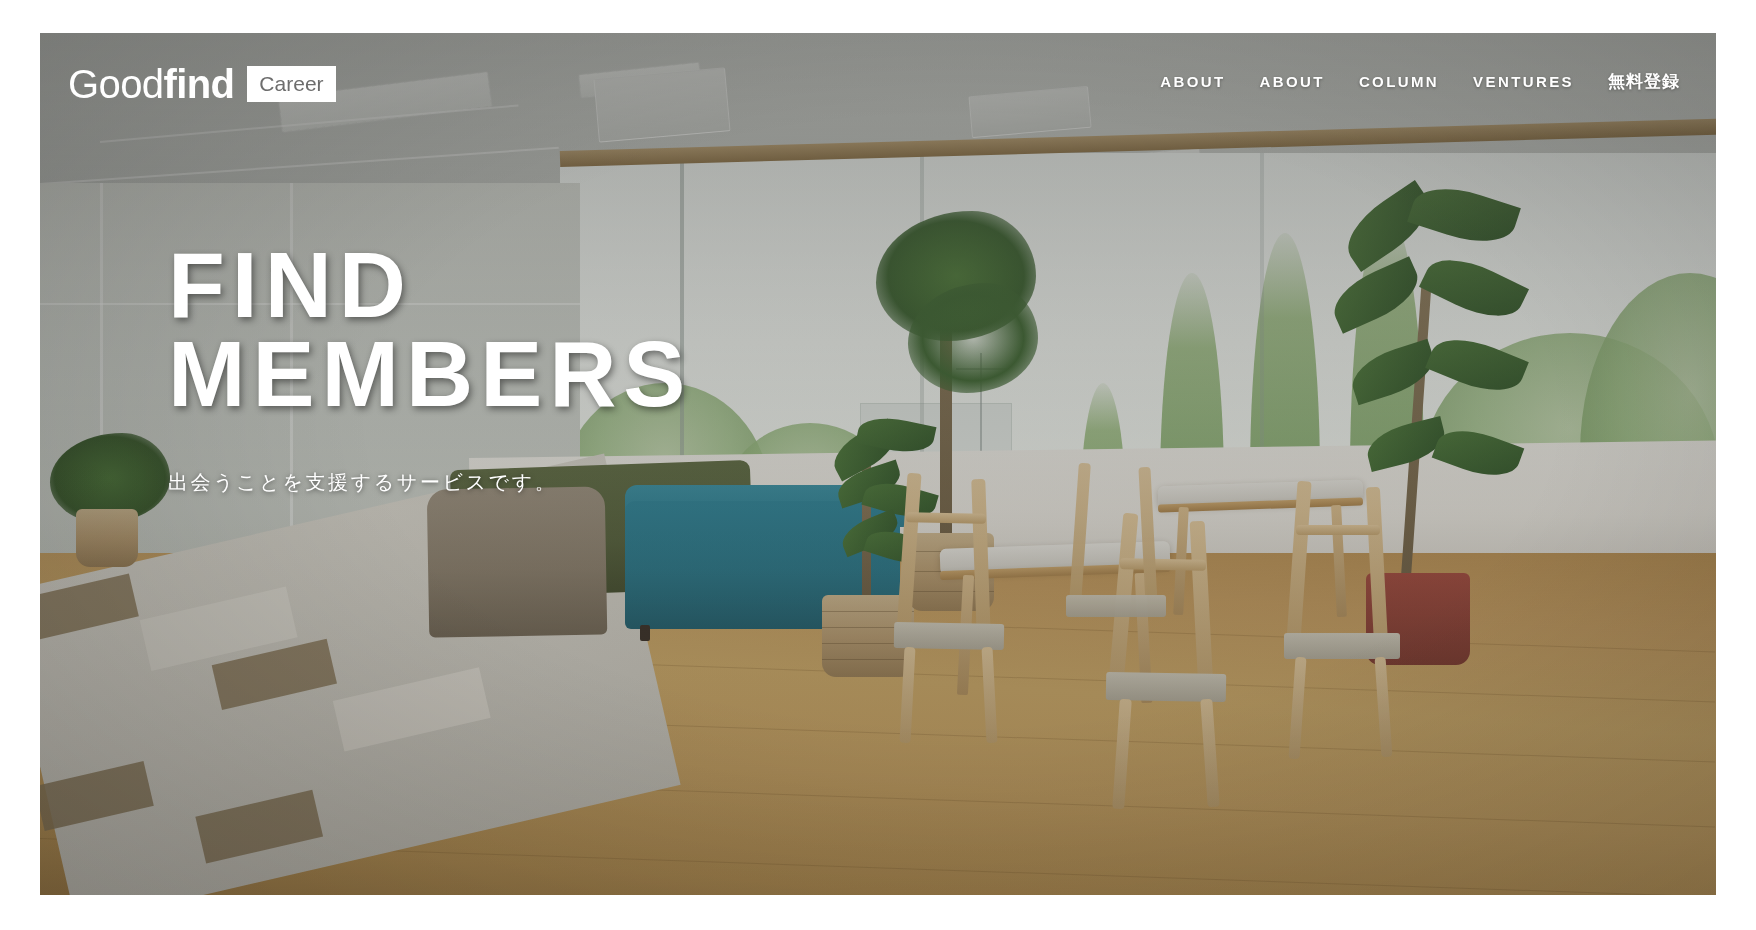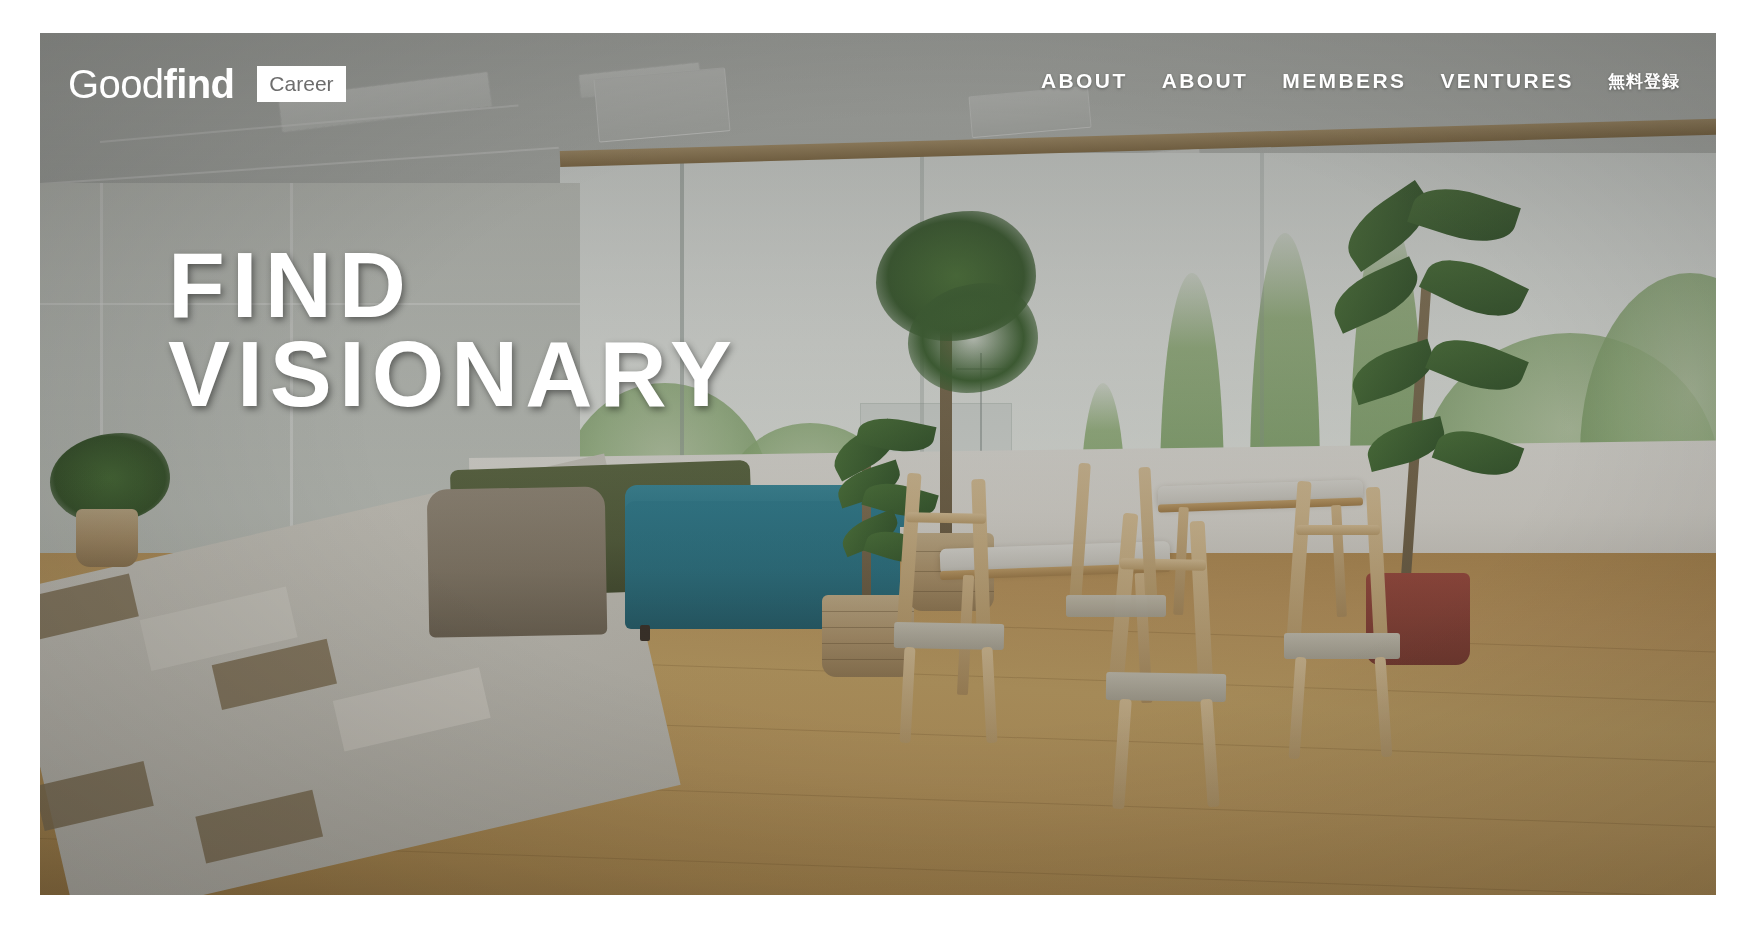--- a/index.html
+++ b/index.html
@@ -298,21 +298,21 @@
     display: flex;
     align-items: center;
     justify-content: space-between;
     padding: 0 28px 0 28px;
     box-sizing: border-box;
     z-index: 20;
   }
   .logo {
     display: flex;
     align-items: center;
-    gap: 16px;
+    gap: 6px;
     text-decoration: none;
     margin-top: 6px;
   }
   .logo-word {
     color: #ffffff;
     font-size: 40px;
     line-height: 1;
     letter-spacing: -0.6px;
     white-space: nowrap;
   }
@@ -330,21 +330,21 @@
 
   .nav {
     display: flex;
     align-items: center;
     gap: 34px;
     margin-right: 8px;
   }
   .nav a {
     color: #ffffff;
     text-decoration: none;
-    font-size: 21px;
+    font-size: 15px;
     font-weight: 700;
     letter-spacing: 2.4px;
     white-space: nowrap;
     text-shadow: 0 1px 3px rgba(0,0,0,.35);
   }
   .nav a.jp {
     letter-spacing: 1px;
     font-size: 17px;
   }
 
@@ -532,29 +532,30 @@
     </div>
 
     <div class="header">
       <a class="logo" href="#">
         <span class="logo-word"><span class="lite">Good</span><span class="bold">find</span></span>
         <span class="logo-badge">Career</span>
       </a>
       <nav class="nav">
         <a href="#">ABOUT</a>
         <a href="#">ABOUT</a>
-        <a href="#">MEMBERS</a>
+        <a href="#">COLUMN</a>
         <a href="#">VENTURES</a>
         <a href="#" class="jp">無料登録</a>
       </nav>
     </div>
 
     <div class="hero-copy">
       <h1 class="headline">
         <span>FIND</span>
-        <span>VISIONARY</span>
+        <span>MEMBERS</span>
       </h1>
       <p class="lead">
+        <span>出会うことを支援するサービスです。</span>
       </p>
     </div>
 
   </div>
 </div>
 
 </body></html>

